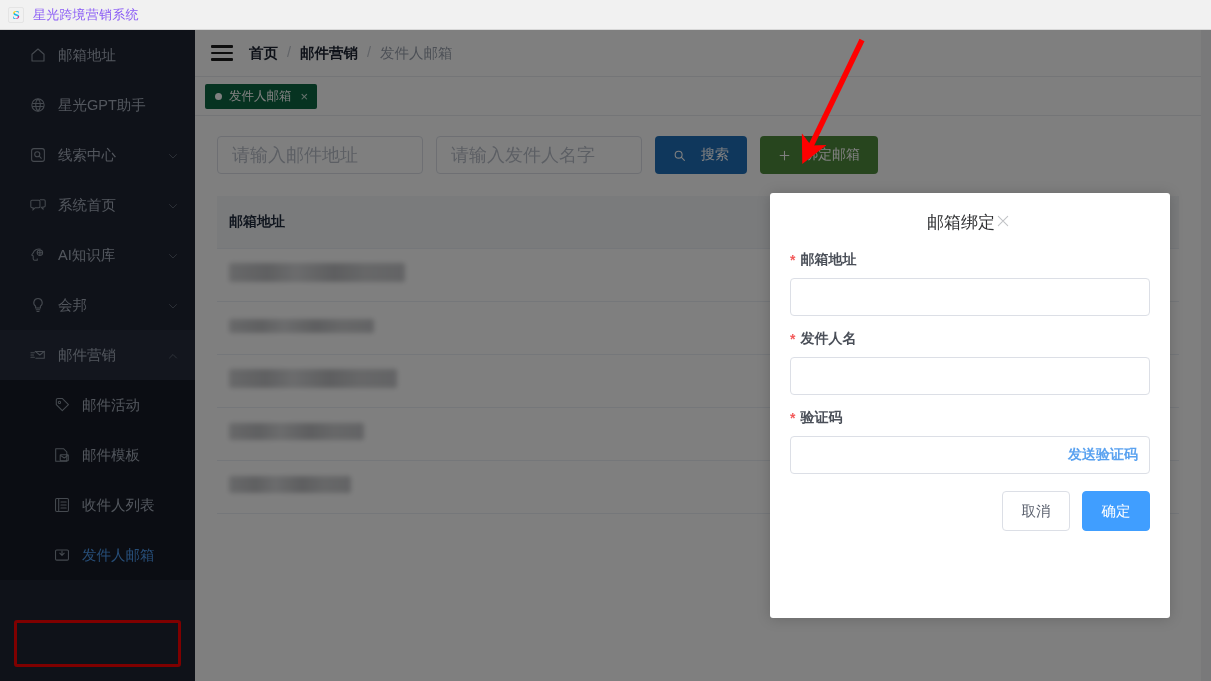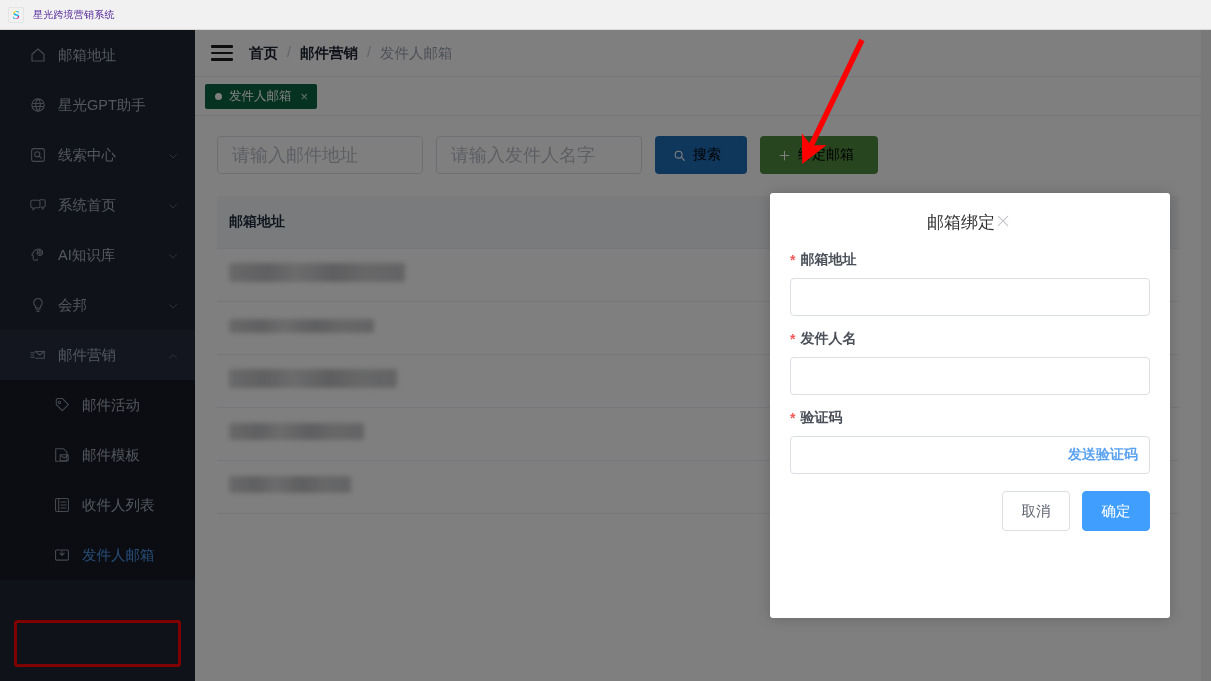--- a/index.html
+++ b/index.html
@@ -33,22 +33,22 @@
     border: 1px solid #e4e4e4;
     display: flex; align-items: center; justify-content: center;
     font-weight: bold; font-size: 13px; line-height: 1;
     font-family: "Liberation Serif", serif;
     background-image: linear-gradient(135deg,#f6d000 0%,#f6d000 38%,#19b3e6 38%,#19b3e6 62%,#e0218a 62%,#e0218a 100%);
     -webkit-background-clip: text;
     color: transparent;
   }
   #title-bar-text {
     margin-left: 9px;
-    font-size: 10px;
-    color: #4c1d95;
+    font-size: 13px;
+    color: #8b5cf6;
     letter-spacing: .2px;
   }
 
   
   #page-body {
     position: absolute; left: 0; top: 30px;
     width: 1211px; height: 651px;
     background: #ffffff;
   }
 
@@ -179,25 +179,25 @@
     background: #ffffff;
     padding: 0 14px;
     font-size: 18px;
     color: #44506a;
     font-family: "Liberation Sans", "DejaVu Sans", sans-serif;
     outline: none;
   }
   .text-input::placeholder { color: #b9bec8; }
   .btn {
     height: 38px;
-    display: inline-flex; align-items: center; justify-content: flex-start;
+    display: inline-flex; align-items: center; justify-content: space-between;
     border: none; border-radius: 4px;
     font-size: 14px; cursor: pointer;
     font-family: "Liberation Sans", "DejaVu Sans", sans-serif;
-    color: #000000;
+    color: #ffffff;
     padding: 0 18px;
     white-space: nowrap;
   }
   #btn-search { background: #1f6fb9; min-width: 92px; }
   #btn-bind { background: #4f8b3c; min-width: 118px; }
   .btn .bicon { margin-right: 7px; display: inline-flex; align-items: center; }
   .btn .bicon svg { width: 13px; height: 13px; display: block; }
 
   
   #data-table { width: 100%; border-collapse: collapse; }

